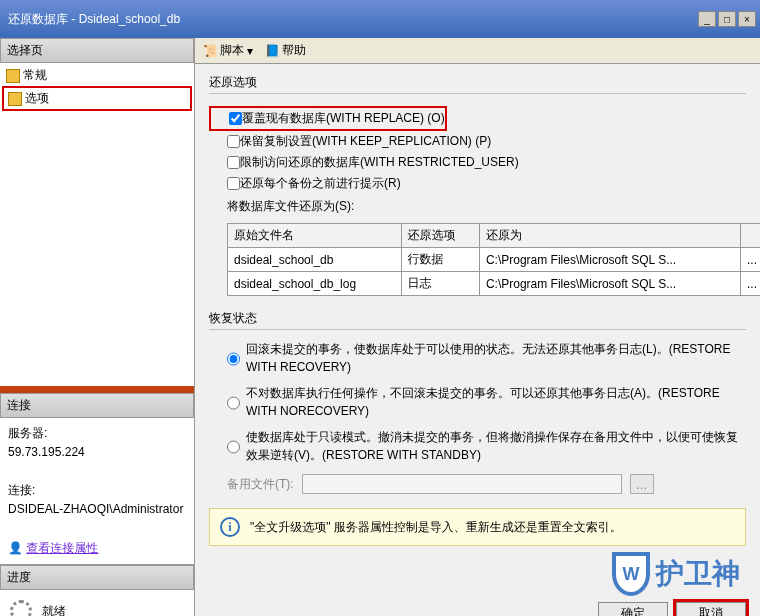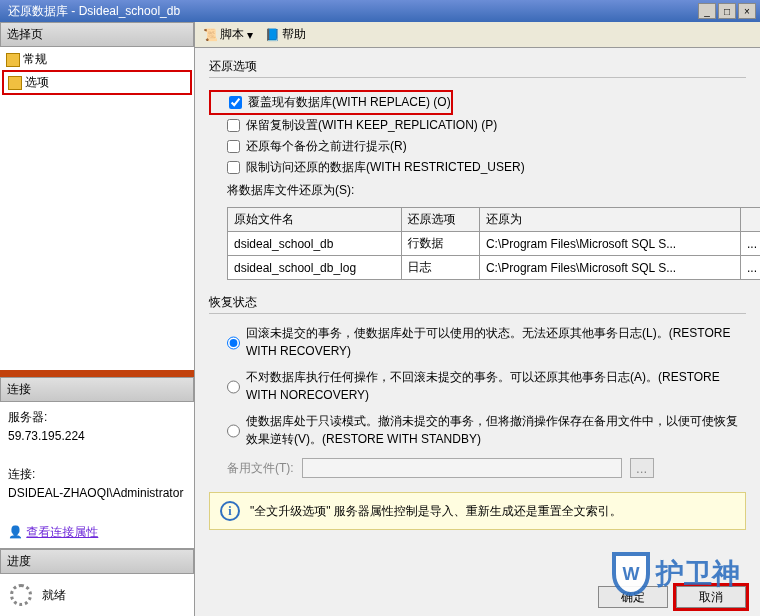--- a/index.html
+++ b/index.html
@@ -1,17 +1,17 @@
 <!DOCTYPE html>
 <html><head>
 <meta charset="utf-8">
 <style>
 * { box-sizing: border-box; margin: 0; padding: 0; }
 body { font-family: "SimSun", "宋体", Arial, sans-serif; font-size: 12px; background: #ece9d8; width: 760px; height: 616px; overflow: hidden; }
-.titlebar { background: linear-gradient(#6b8dd6, #3b6ab7); height: 22px; display: flex; align-items: center; padding: 0 4px; color: #fff; }
+.titlebar { background: linear-gradient(#6b8dd6, #3b6ab7); height: 38px; display: flex; align-items: center; padding: 0 4px; color: #fff; }
 .titlebar .title { flex: 1; font-size: 12px; padding-left: 4px; }
 .titlebar .win-btns { display: flex; gap: 2px; }
 .titlebar .win-btn { width: 18px; height: 16px; background: #d4d0c8; border: 1px solid #888; display: flex; align-items: center; justify-content: center; font-size: 10px; cursor: pointer; color: #000; }
 .content { display: flex; height: 594px; }
 .sidebar { width: 195px; background: #fff; border-right: 1px solid #999; display: flex; flex-direction: column; }
 .panel-header { background: linear-gradient(#e0e0e0, #c8c8c8); border: 1px solid #999; padding: 3px 6px; font-size: 12px; }
 .nav-list { flex: 0 0 auto; padding: 2px; }
 .nav-item { padding: 2px 4px; cursor: pointer; display: flex; align-items: center; gap: 3px; }
 .nav-item.selected { border: 2px solid #d40000; }
 .nav-icon { width: 14px; height: 14px; display: inline-block; background: #f0c040; border: 1px solid #b08000; }
@@ -23,21 +23,21 @@
 .progress-body { padding: 10px; display: flex; align-items: center; gap: 10px; }
 .spinner { width: 22px; height: 22px; border: 3px dotted #888; border-radius: 50%; }
 .main { flex: 1; background: #f0f0f0; display: flex; flex-direction: column; }
 .toolbar { background: #ece9d8; border-bottom: 1px solid #999; padding: 4px 8px; display: flex; gap: 12px; font-size: 12px; }
 .tb-btn { display: flex; align-items: center; gap: 3px; cursor: pointer; }
 .tb-icon { width: 14px; height: 14px; display: inline-block; }
 .main-body { flex: 1; padding: 10px 14px; overflow: auto; display: flex; flex-direction: column; gap: 14px; }
 .group { border: none; }
 .group-title { font-size: 12px; margin-bottom: 6px; position: relative; }
 .group-title::after { content: ""; display: block; height: 1px; background: #c0c0c0; margin-top: 2px; }
-.option-row { padding: 2px 0 2px 18px; display: flex; align-items: center; gap: 6px; font-size: 12px; }
+.option-row { padding: 2px 0 2px 18px; display: flex; align-items: center; font-size: 12px; }
 .option-row.highlighted { border: 2px solid #d40000; display: inline-flex; }
 .chk { width: 13px; height: 13px; }
 .sub-label { padding: 4px 0 4px 18px; font-size: 12px; }
 table.files { width: 100%; border-collapse: collapse; margin: 4px 0 0 18px; font-size: 12px; }
 table.files th, table.files td { border: 1px solid #999; padding: 3px 6px; text-align: left; background: #fff; }
 table.files th { background: #f2f2f2; font-weight: normal; }
 .btn-small { width: 20px; border: 1px solid #888; background: #e8e8e8; text-align: center; cursor: pointer; }
 .radio-row { padding: 4px 0 4px 18px; display: flex; gap: 6px; font-size: 12px; line-height: 1.5; }
 .radio { margin-top: 2px; }
 .backup-row { padding: 6px 0 0 18px; display: flex; align-items: center; gap: 8px; color: #888; }
@@ -117,25 +117,25 @@
         <label class="option-row highlighted">
           <input type="checkbox" class="chk" checked="" style="">
           <span>覆盖现有数据库(WITH REPLACE) (O)</span>
         </label>
         <label class="option-row">
           <input type="checkbox" class="chk" style="">
           <span>保留复制设置(WITH KEEP_REPLICATION) (P)</span>
         </label>
         <label class="option-row">
           <input type="checkbox" class="chk" style="">
-          <span>还原每个备份之前进行提示(R)</span>
+          <span>限制访问还原的数据库(WITH RESTRICTED_USER)</span>
         </label>
         <label class="option-row">
           <input type="checkbox" class="chk" style="">
-          <span>限制访问还原的数据库(WITH RESTRICTED_USER)</span>
+          <span>还原每个备份之前进行提示(R)</span>
         </label>
         <div class="sub-label">将数据库文件还原为(S):</div>
         <table class="files">
           <tbody>
               <tr>
             <th>原始文件名</th>
             <th>还原选项</th>
             <th>还原为</th>
             <th style="width:22px"></th>
           </tr>

